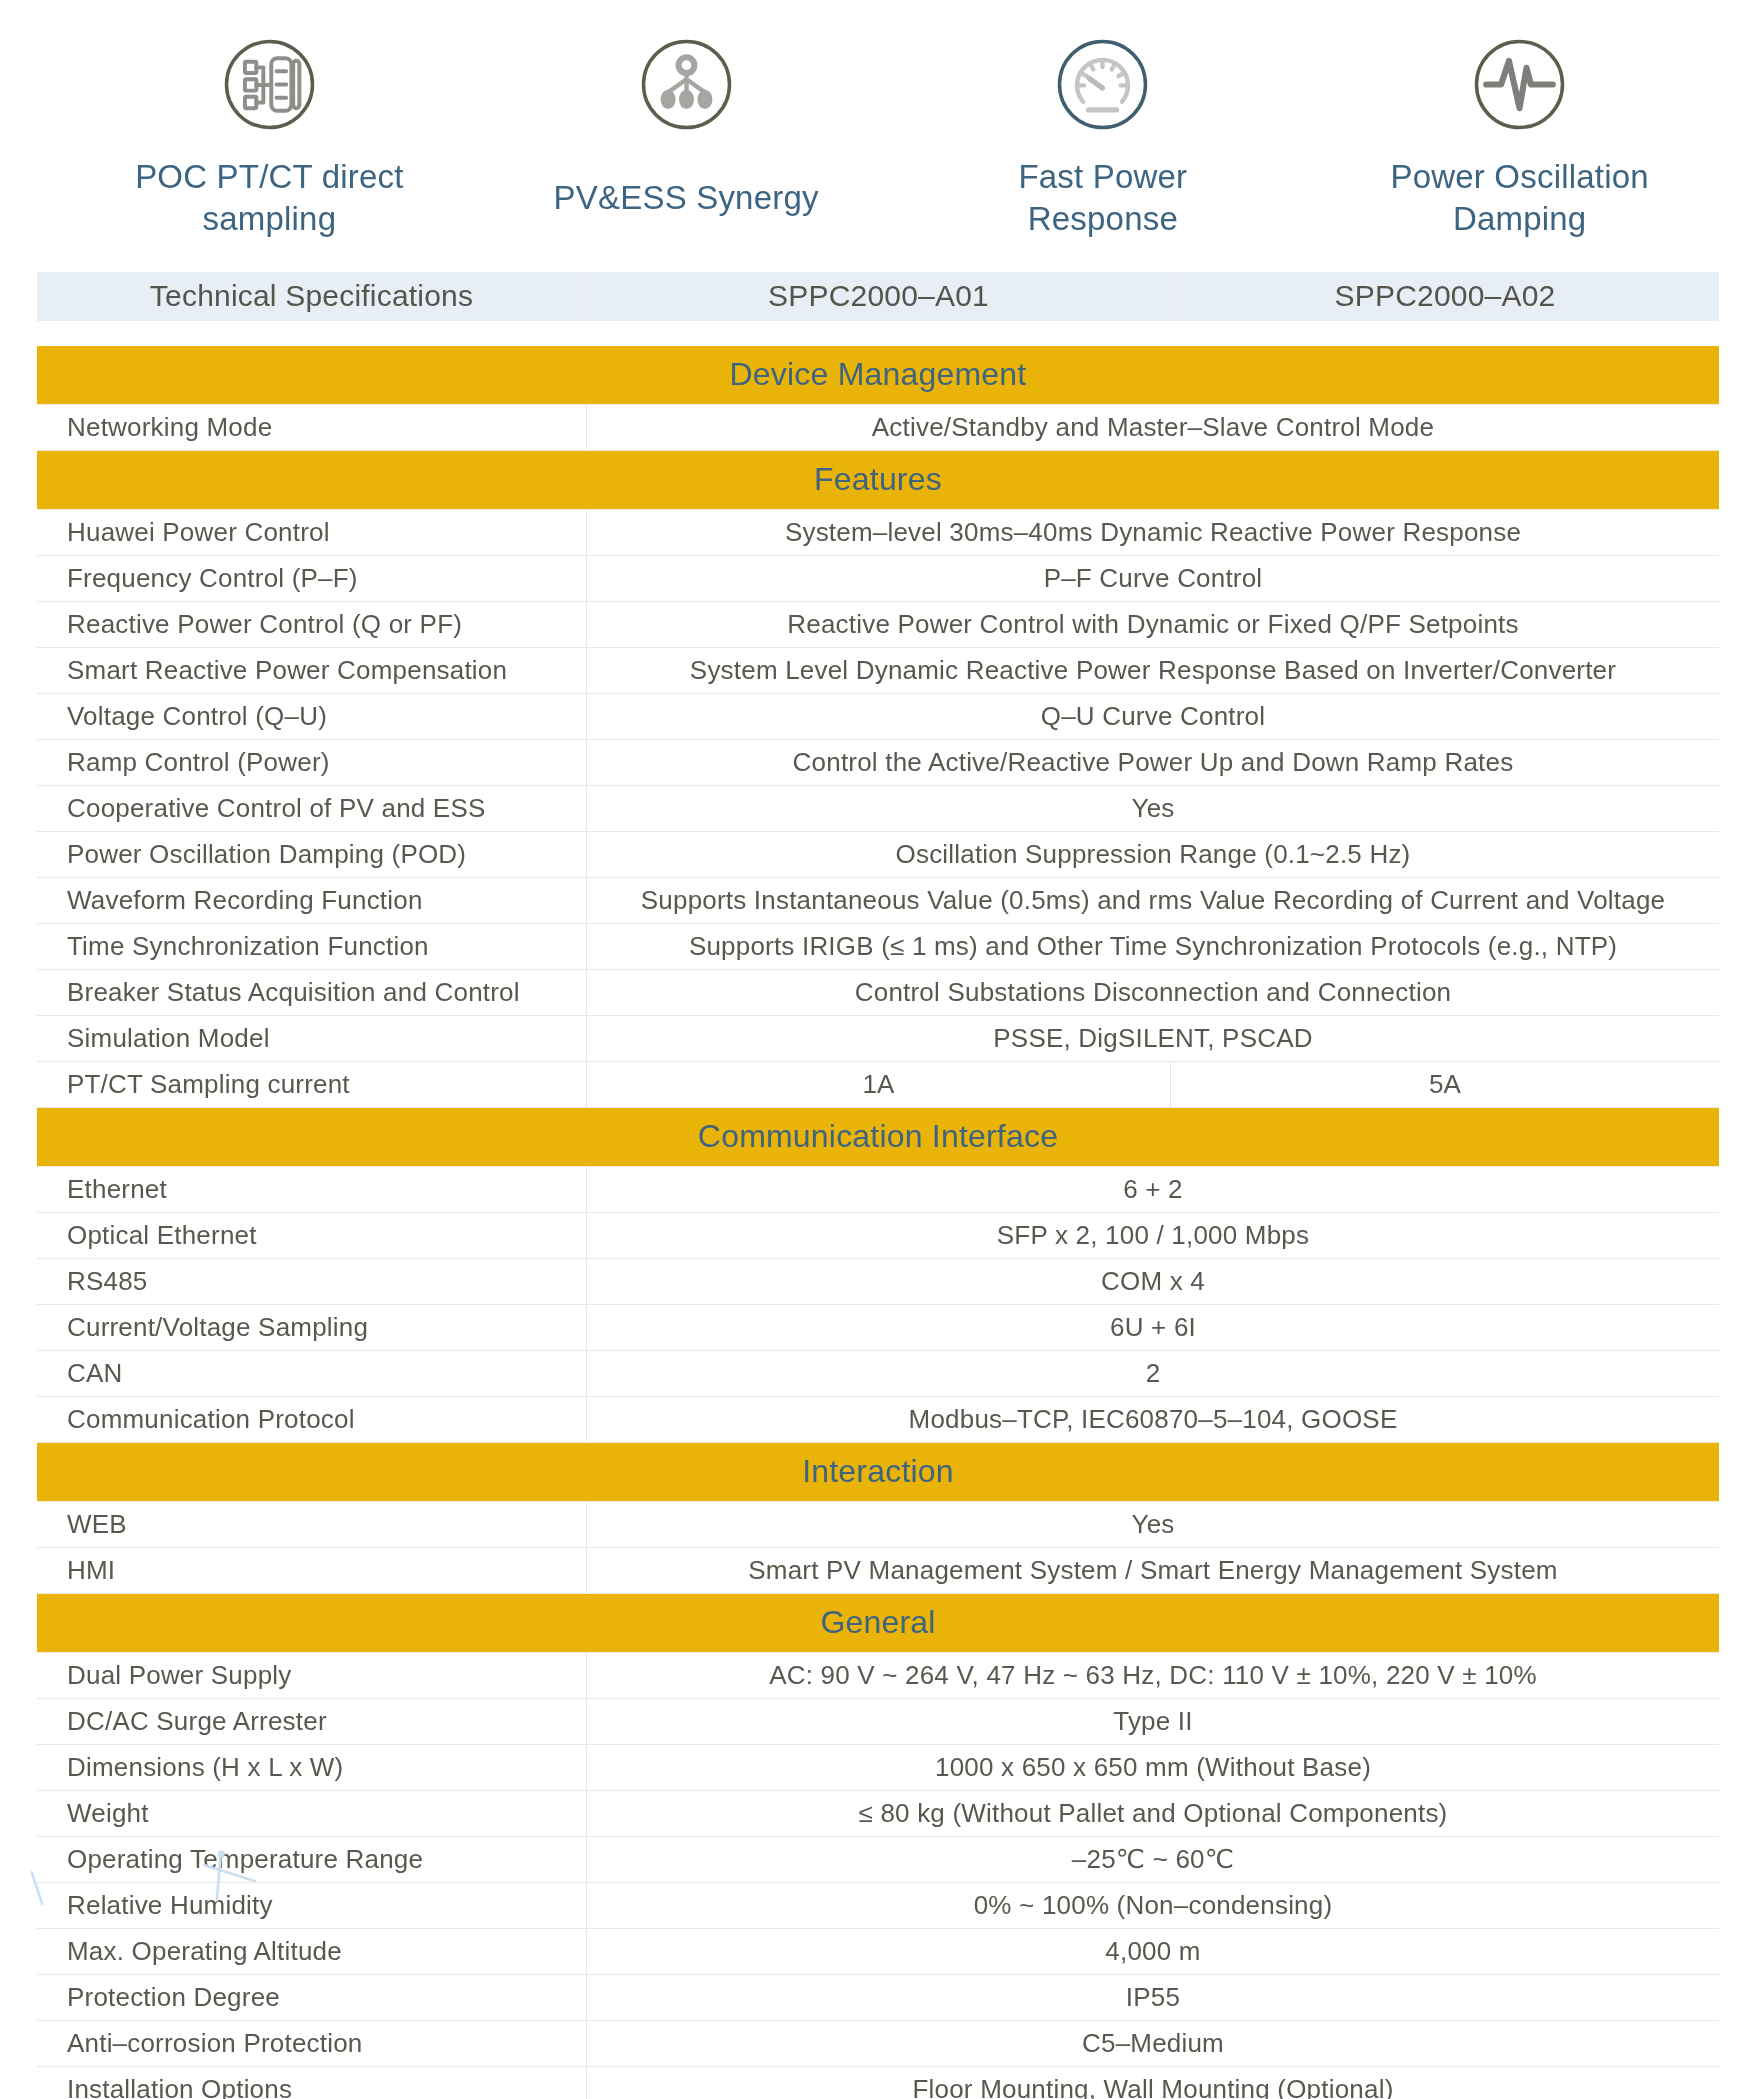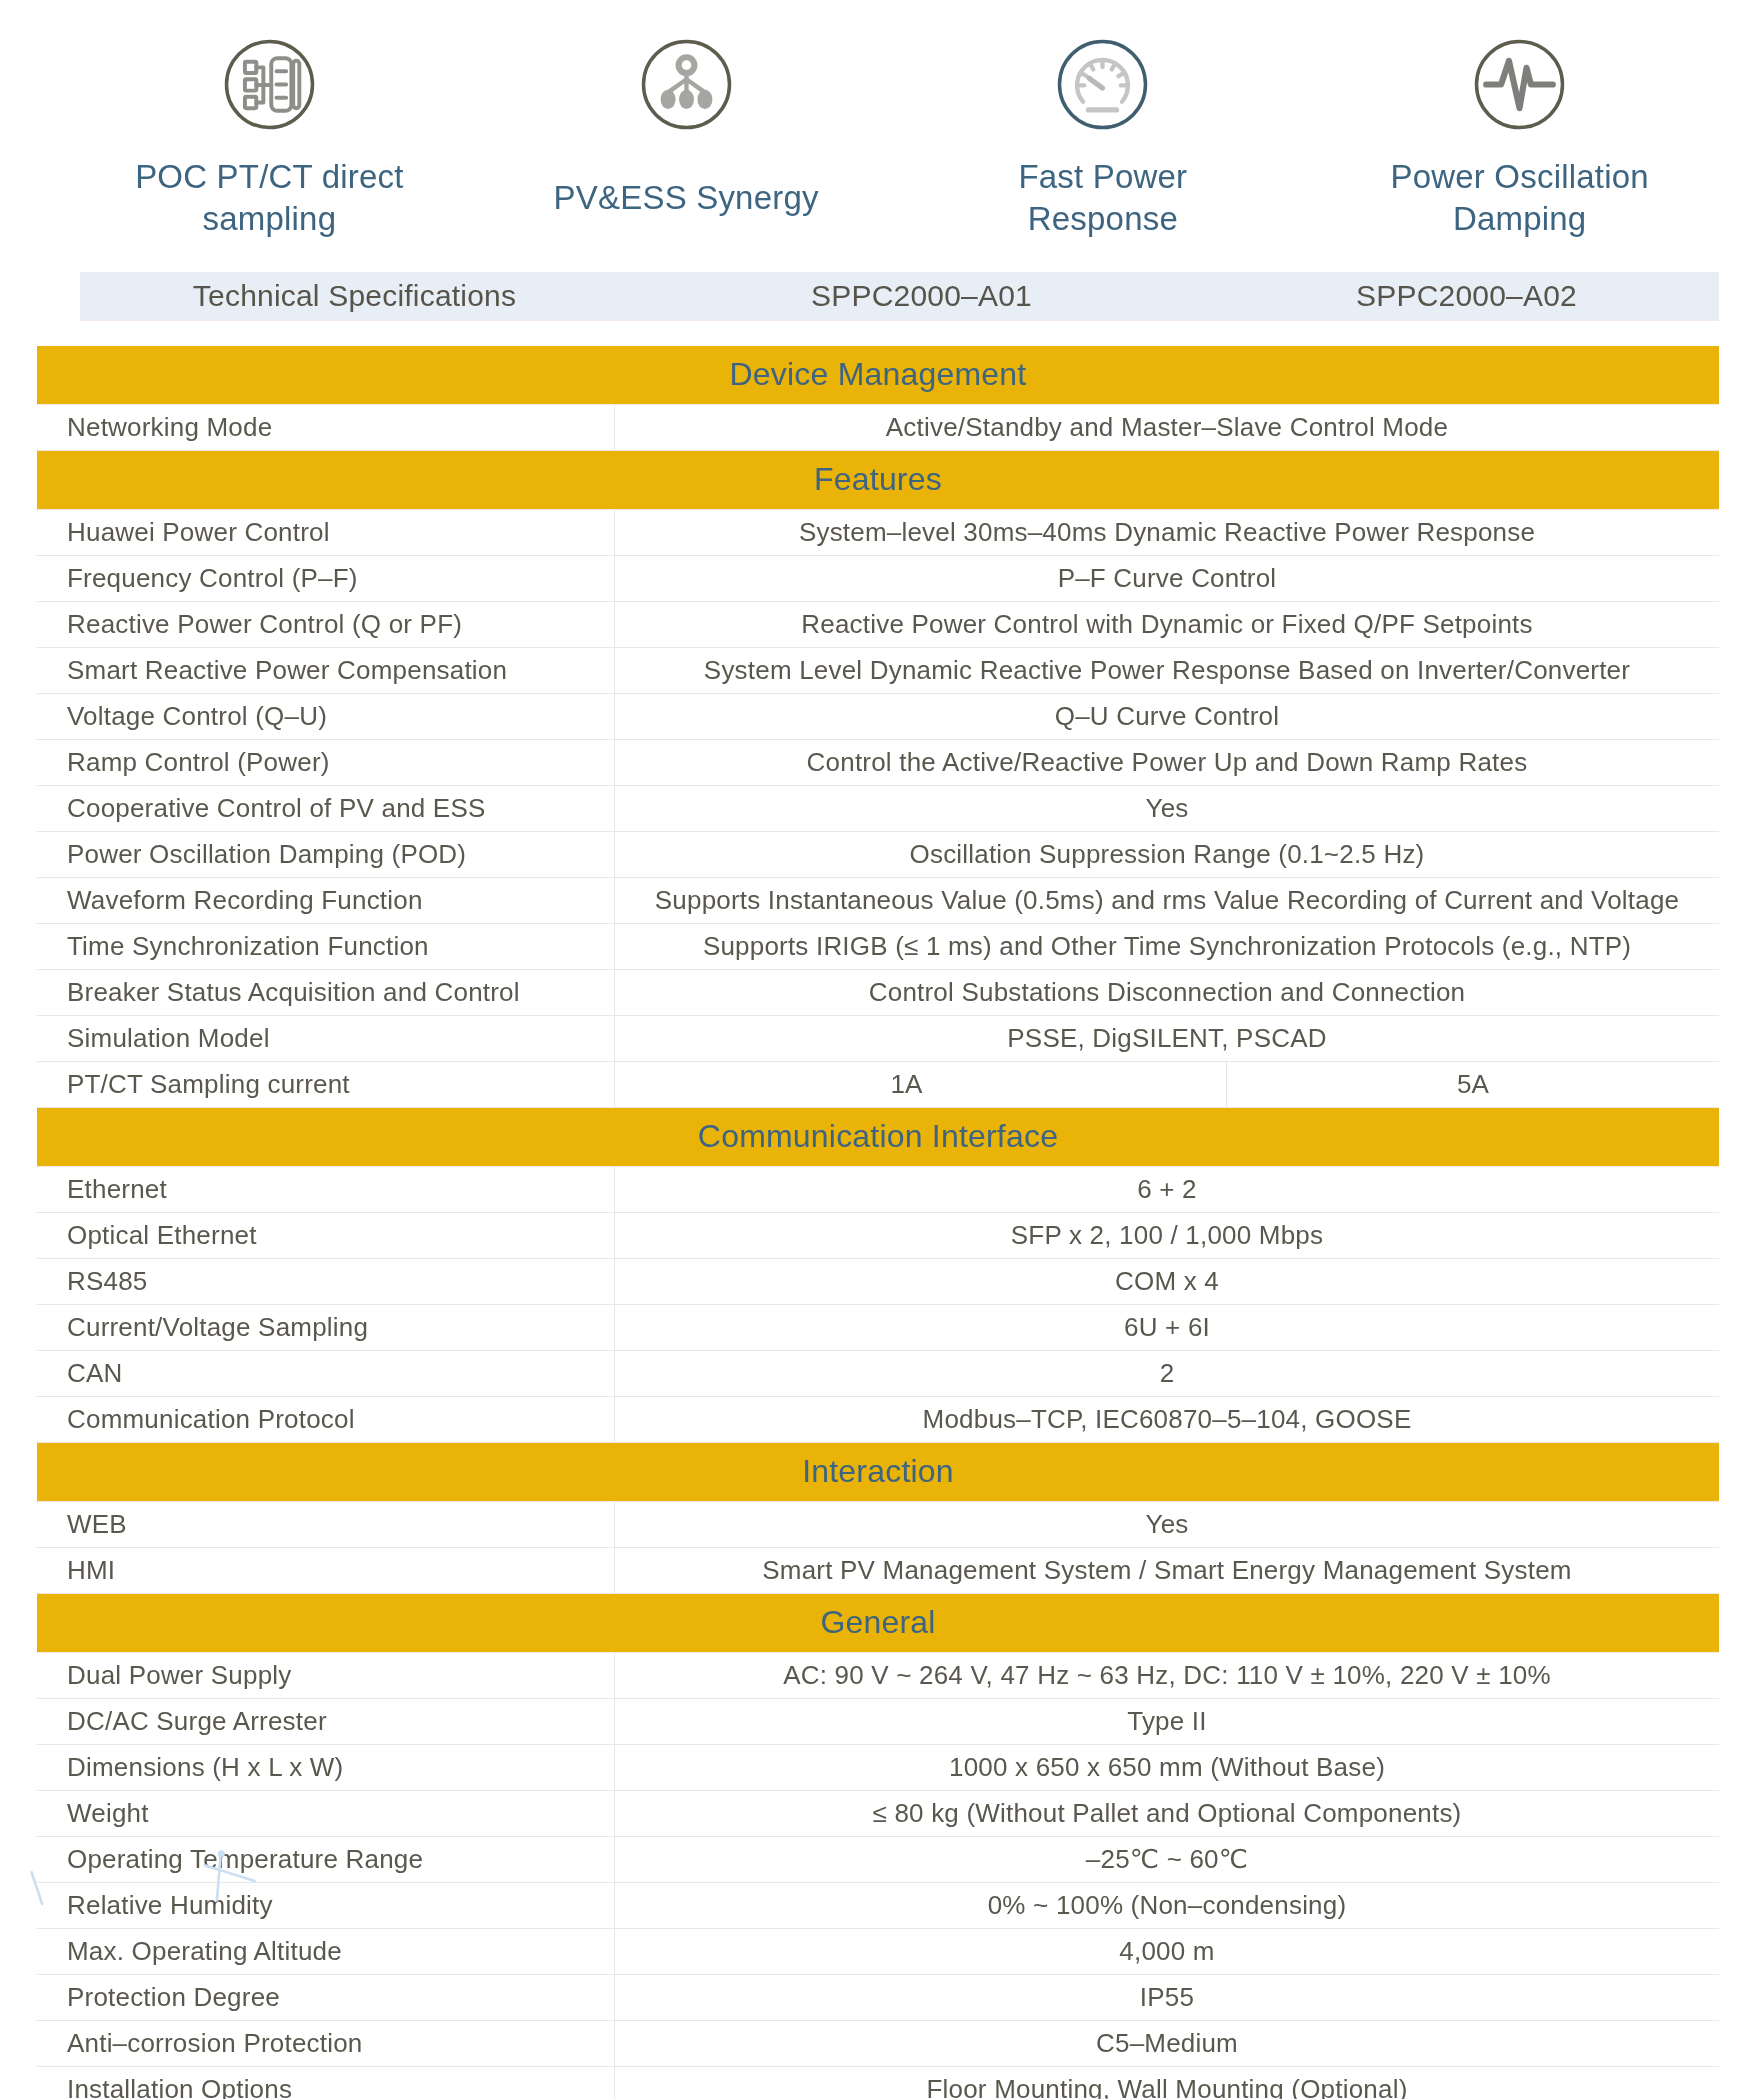--- a/index.html
+++ b/index.html
@@ -39,21 +39,20 @@
   }
 
   
   .spec-table { margin: 21px 37px 0 37px; }
   .header-row {
     display: grid;
     grid-template-columns: 549px 584px 1fr;
     height: 49px;
     background: #e8eef5;
     border-bottom: 1.8px solid #f3e9e2;
-    margin-left: 43px;
   }
   .hcell {
     display: flex; align-items: center; justify-content: center;
     font-size: 30px; color: #56544b;
   }
   .hcell + .hcell { border-left: 1.8px solid #f0eae4; }
 
   .gap { height: 24.6px; background: #ffffff; }
 
   .section-title {
@@ -63,21 +62,20 @@
     font-size: 32px;
     color: #3d6480;
     border-bottom: 1.8px solid #f3e9e2;
   }
   .row {
     display: grid;
     grid-template-columns: 549px 1fr;
     height: 46px;
     background: #ffffff;
     border-bottom: 1.8px solid #e9e8e4;
-    gap: 28px;
   }
   .row.split { grid-template-columns: 549px 584px 1fr; }
   .cell { display: flex; align-items: center; font-size: 26px; color: #5a584e; overflow: hidden; }
   .label-cell { padding-left: 30px; }
   .value-cell { justify-content: center; text-align: center; border-left: 1.8px solid #e7e5e0; }
 
   .footnote {
     margin: 14px 0 0 18px;
     font-size: 18px;
     color: #15803d;

